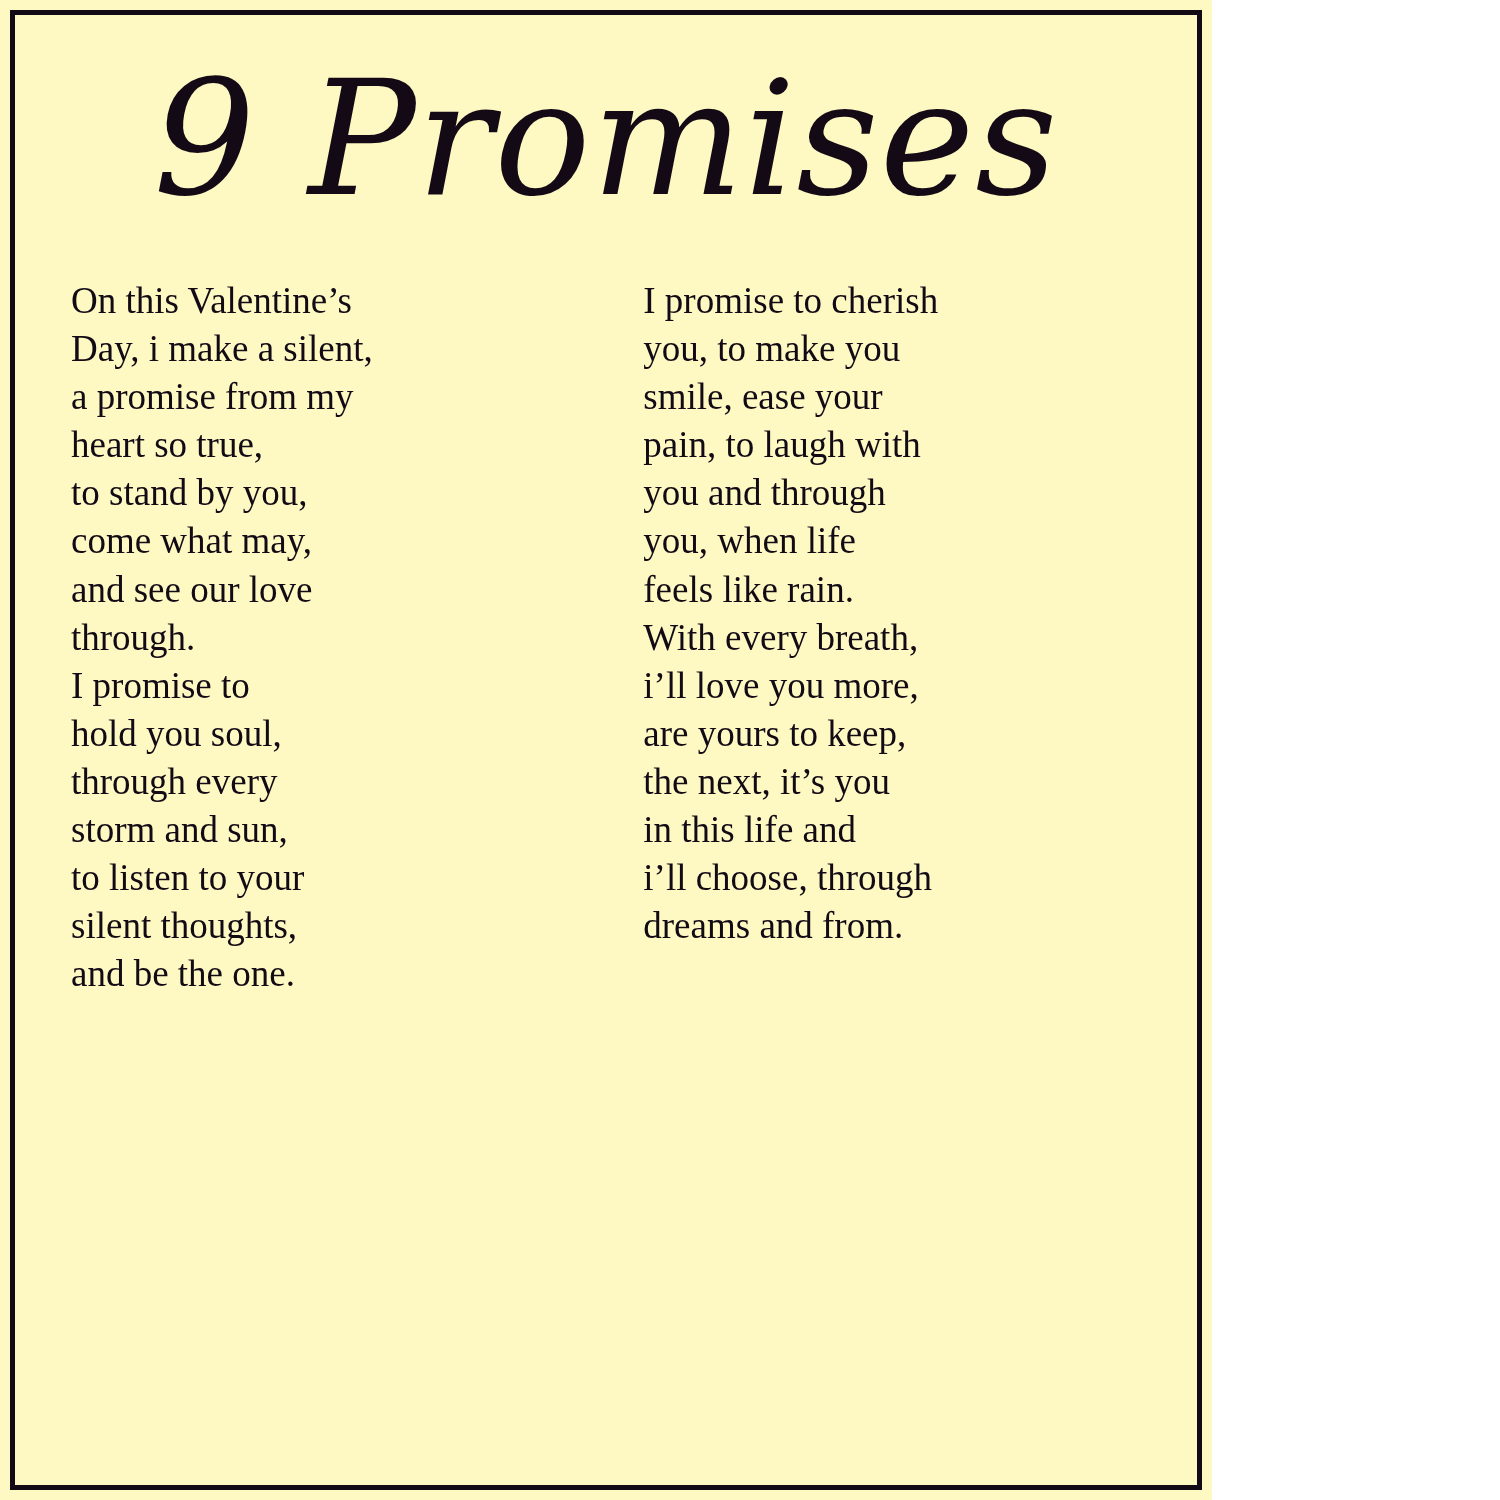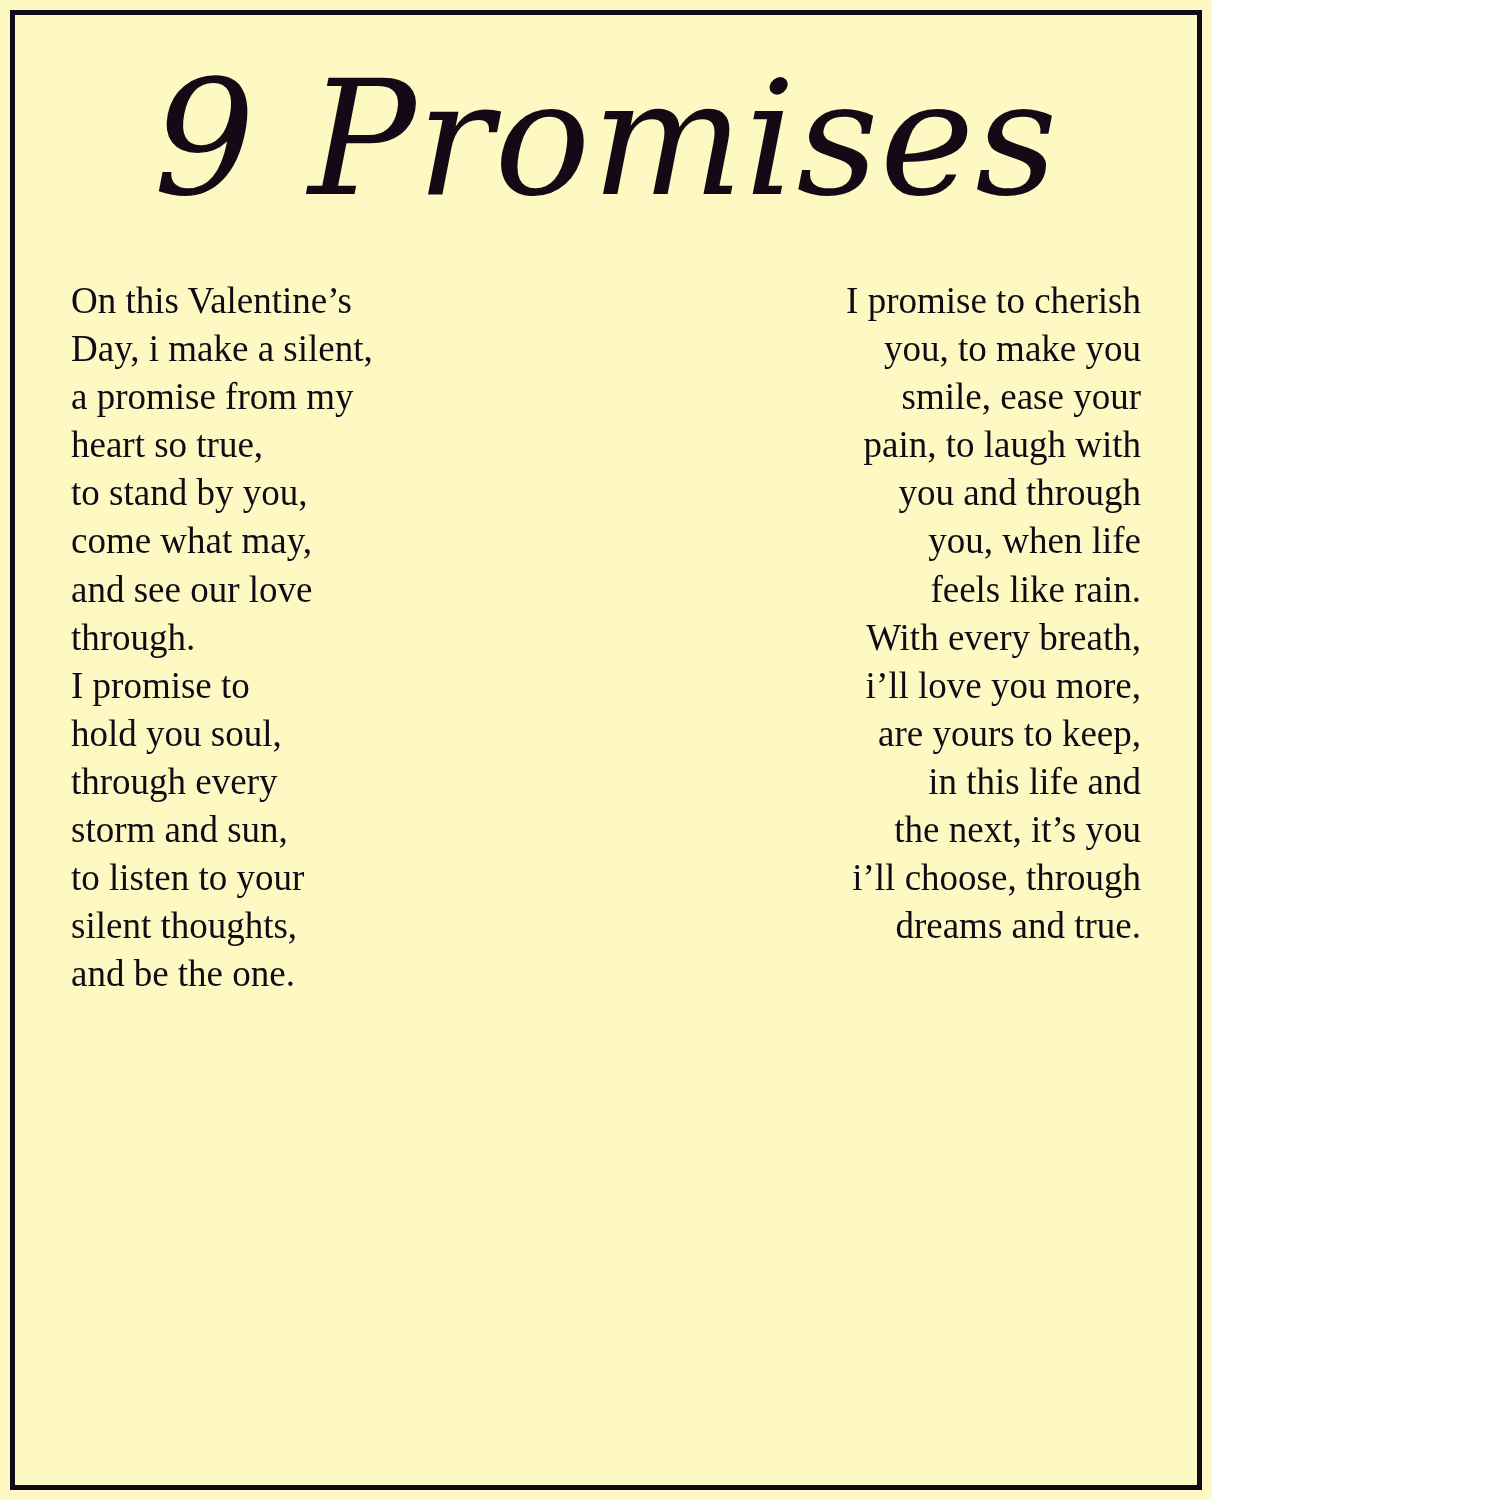--- a/index.html
+++ b/index.html
@@ -61,21 +61,20 @@
     font-family: "Liberation Serif", "DejaVu Serif", serif;
     color: #120a14;
     font-size: 37px;
     line-height: 1.3;
   }
   .col-left {
     text-align: left;
     padding-left: 6px;
   }
   .col-right {
-    text-align: right;
     padding-right: 6px;
   }
   .line {
     display: block;
     white-space: nowrap;
   }
 </style>
 </head>
 <body>
 
@@ -109,22 +108,22 @@
           <span class="line">I promise to cherish</span>
           <span class="line">you, to make you</span>
           <span class="line">smile, ease your</span>
           <span class="line">pain, to laugh with</span>
           <span class="line">you and through</span>
           <span class="line">you, when life</span>
           <span class="line">feels like rain.</span>
           <span class="line">With every breath,</span>
           <span class="line">i’ll love you more,</span>
           <span class="line">are yours to keep,</span>
+          <span class="line">the next, it’s you</span>
           <span class="line">in this life and</span>
-          <span class="line">the next, it’s you</span>
           <span class="line">i’ll choose, through</span>
-          <span class="line">dreams and true.</span>
+          <span class="line">dreams and from.</span>
         </div>
 
       </div>
     </div>
   </div>
 </div>
 
 </body></html>

